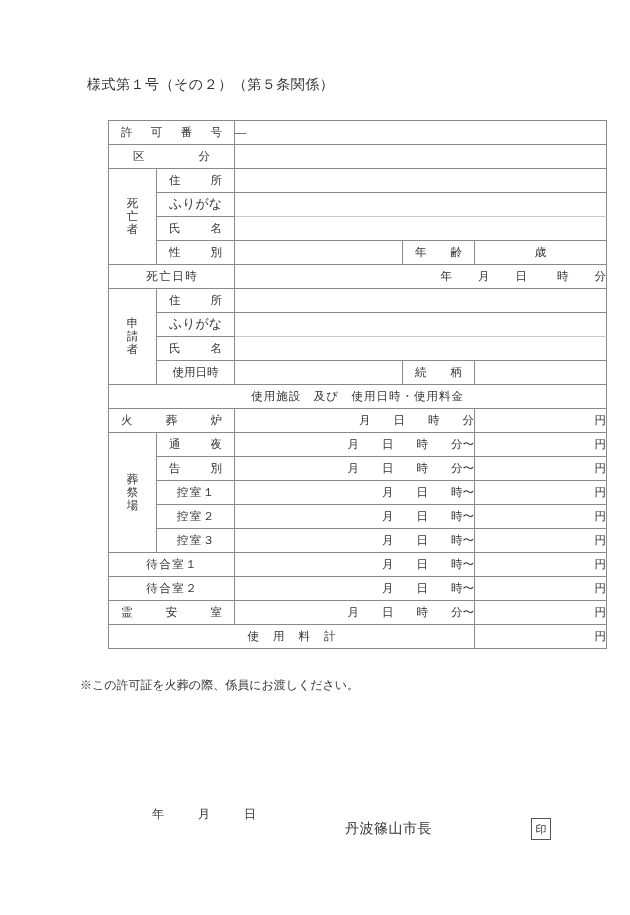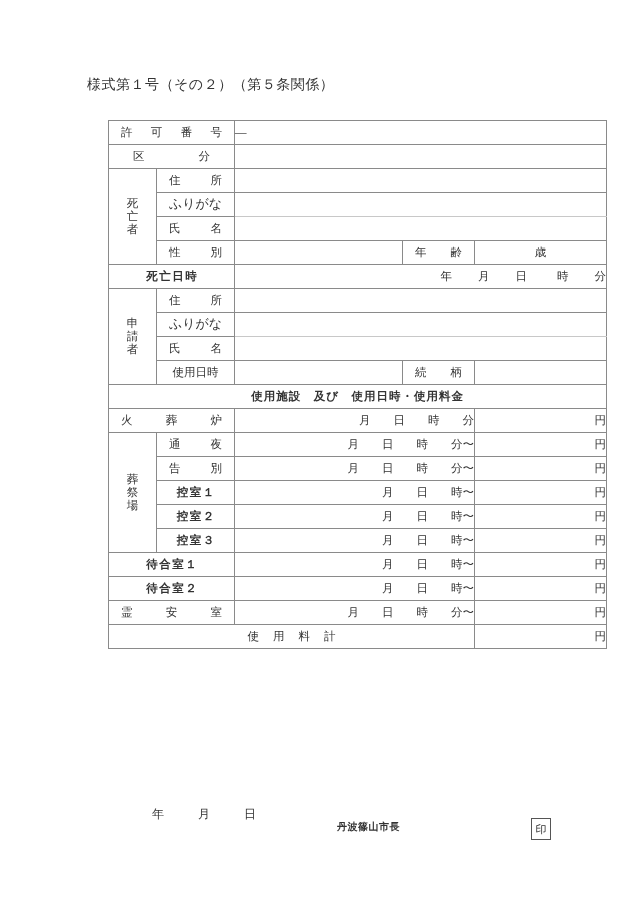--- a/index.html
+++ b/index.html
@@ -54,21 +54,21 @@
     padding: 0;
     height: 23px;
     vertical-align: middle;
     line-height: 1.15;
   }
   
   .lbl {
     text-align: center;
     white-space: nowrap;
   }
-  .sp3 { letter-spacing: 1.5px; padding-left: 1.5px; font-weight: bold; }
+  .sp3 { letter-spacing: 1.5px; padding-left: 1.5px; }
   .spread {
     display: block;
     text-align: justify;
     text-align-last: justify;
     padding: 0 12px;
   }
   .spread-wide {
     display: block;
     text-align: justify;
     text-align-last: justify;
@@ -88,21 +88,20 @@
     text-align: right;
   }
   .datetime .g { display: inline-block; }
   .yen {
     text-align: right;
     padding-right: 14px;
   }
   .center-head {
     text-align: center;
     letter-spacing: 1px;
-    font-weight: bold;
   }
   .tall { height: 33px; }
   .thin { height: 21px; }
   .furi { font-size: 13px; }
   .faint-bottom { border-bottom: 1px solid #c8c8c8 !important; }
   .faint-top { border-top: 1px solid #c8c8c8 !important; }
 
   
   .note {
     position: absolute;
@@ -121,26 +120,25 @@
   .date-line {
     position: absolute;
     left: 152px;
     top: 806px;
     font-size: 12px;
     white-space: nowrap;
   }
   .date-line .g { display: inline-block; }
   .signature {
     position: absolute;
-    left: 337px;
+    left: 345px;
     top: 820px;
-    font-size: 10px;
+    font-size: 14px;
     letter-spacing: 0.5px;
     white-space: nowrap;
-    font-weight: bold;
   }
   .seal-box {
     position: absolute;
     left: 531px;
     top: 818px;
     width: 18px;
     height: 20px;
     border: 1px solid #555555;
     font-size: 11px;
     line-height: 20px;
@@ -345,20 +343,21 @@
       <tr>
         <td class="lbl" colspan="4">
           <span style="letter-spacing:14px;padding-left:14px">使用料計</span>
         </td>
         <td class="yen">円</td>
       </tr>
 
     </tbody>
   </table>
 
+  <div class="note">※この許可証を火葬の際、係員にお渡しください。</div>
 
   <div class="date-line">
     <span class="g" style="padding-right:34px">年</span><span class="g" style="padding-right:34px">月</span><span class="g">日</span>
   </div>
 
   <div class="signature">丹波篠山市長</div>
   <div class="seal-box">印</div>
 
 </div>
 

